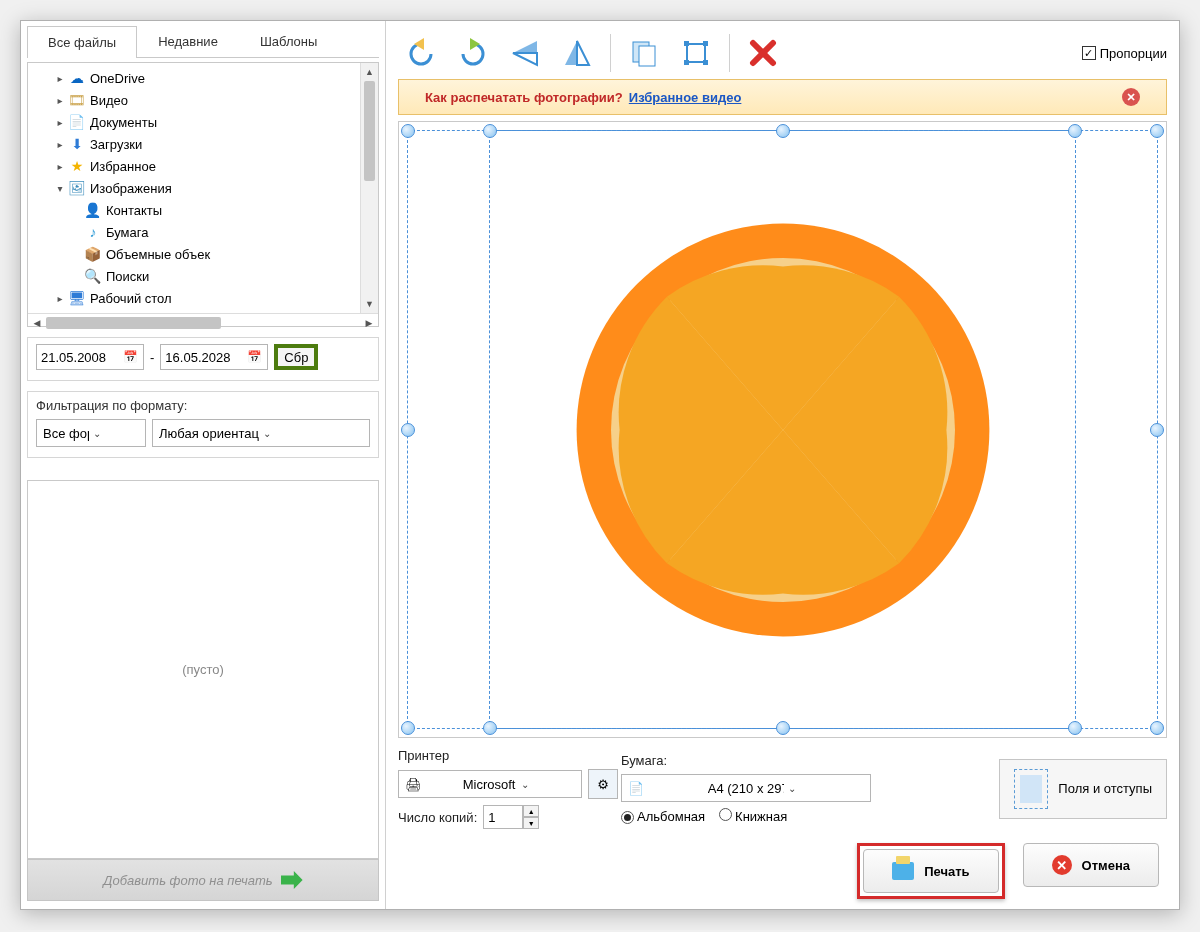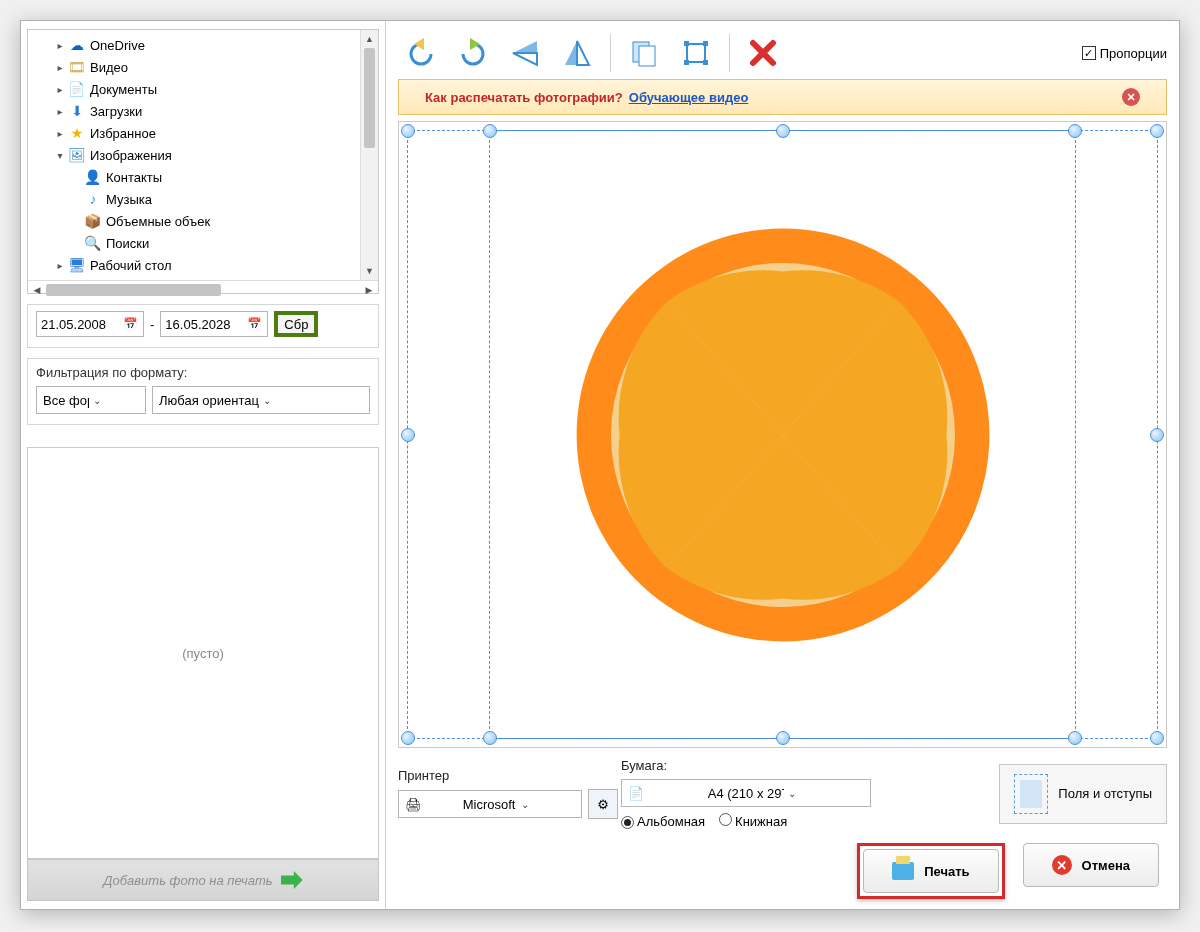--- a/index.html
+++ b/index.html
@@ -76,20 +76,25 @@
 svg{display:block;}
 </style>
 </head>
 <body>
 
 <div class="window">
 
   <div class="content">
 
     <div class="sidebar">
+      <div class="tabs">
+        <div class="tab active">Все файлы</div>
+        <div class="tab">Недавние</div>
+        <div class="tab">Шаблоны</div>
+      </div>
 
       <div class="tree-wrap">
         <div style="flex:1;display:flex;">
           <div class="tree" id="tree">
               <div class="tree-row" style="padding-left: 40px;">
                 <span class="tree-chevron">▸</span>
                 <span class="tree-icon" style="color:#0a66c2">☁</span>
                 <span>OneDrive</span>
               </div>
               <div class="tree-row" style="padding-left: 40px;">
@@ -118,21 +123,21 @@
                 <span>Изображения</span>
               </div>
               <div class="tree-row" style="padding-left: 56px;">
                 <span class="tree-chevron"></span>
                 <span class="tree-icon" style="color:#6b4f9a">👤</span>
                 <span>Контакты</span>
               </div>
               <div class="tree-row" style="padding-left: 56px;">
                 <span class="tree-chevron"></span>
                 <span class="tree-icon" style="color:#2e9bd6">♪</span>
-                <span>Музыка</span>
+                <span>Бумага</span>
               </div>
               <div class="tree-row" style="padding-left: 56px;">
                 <span class="tree-chevron"></span>
                 <span class="tree-icon" style="color:#3fa9b8">📦</span>
                 <span>Объемные объек</span>
               </div>
               <div class="tree-row" style="padding-left: 56px;">
                 <span class="tree-chevron"></span>
                 <span class="tree-icon" style="color:#888">🔍</span>
                 <span>Поиски</span>
@@ -249,21 +254,21 @@
             </svg>
         </div>
         <div class="propor">
           <div class="checkbox">✓</div>
           <span>Пропорции</span>
         </div>
       </div>
 
       <div class="notice">
         <span>Как распечатать фотографии?</span>
-        <a href="#">Обучающее видео</a>
+        <a href="#">Избранное видео</a>
         <div class="close-n">✕</div>
       </div>
 
       <div class="canvas-wrap">
 
         <svg width="430" height="430" viewBox="0 0 100 100">
           <circle cx="50" cy="50" r="48" fill="#ff8c1a"></circle>
           <circle cx="50" cy="50" r="40" fill="#f6d08a"></circle>
           <g fill="#f5a623">
             <path d="M50 50 L50 12 A38 38 0 0 1 77 19 Z"></path>
@@ -298,20 +303,30 @@
           <div class="label">Принтер</div>
           <div class="row">
             <div class="combo" style="flex:1">
               <span>🖨</span>&nbsp;
               <span>Microsoft Pri</span><span class="chev">⌄</span>
             </div>
             <div class="gear-btn">
               <span>⚙</span>
             </div>
           </div>
+          <div class="row">
+            <span class="label">Число копий:</span>
+            <div class="spin">
+              <input value="1" style="">
+              <div class="spin-btns">
+                <div>▲</div>
+                <div>▼</div>
+              </div>
+            </div>
+          </div>
         </div>
 
         <div class="p-col" style="width:250px">
           <div class="label">Бумага:</div>
           <div class="combo">
             <span>📄</span>&nbsp;
             <span>A4 (210 x 297 мм)</span><span class="chev">⌄</span>
           </div>
           <div class="radio-row">
             <label><span class="radio checked"></span><span>Альбомная</span></label>

